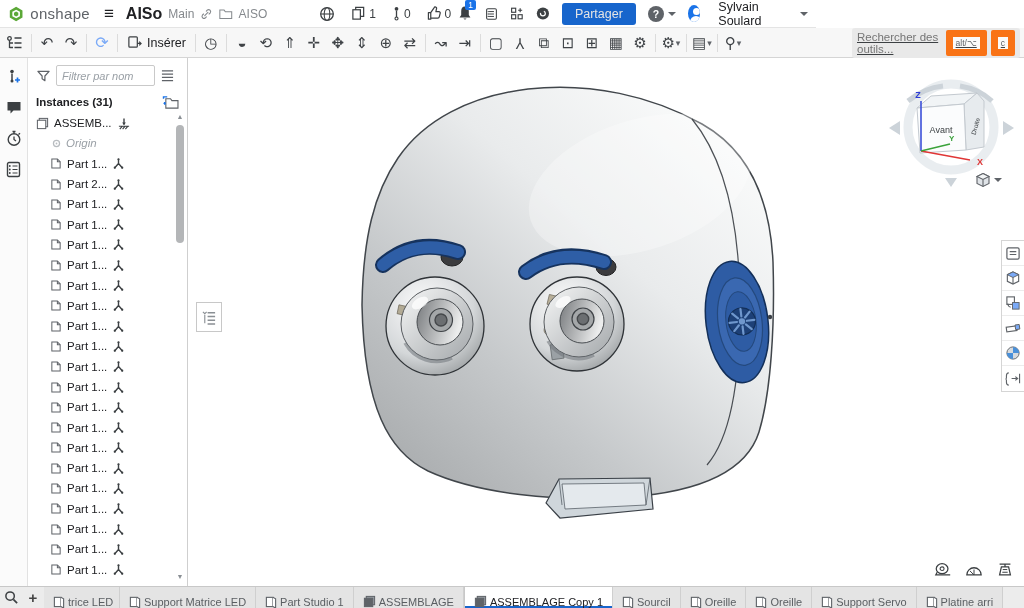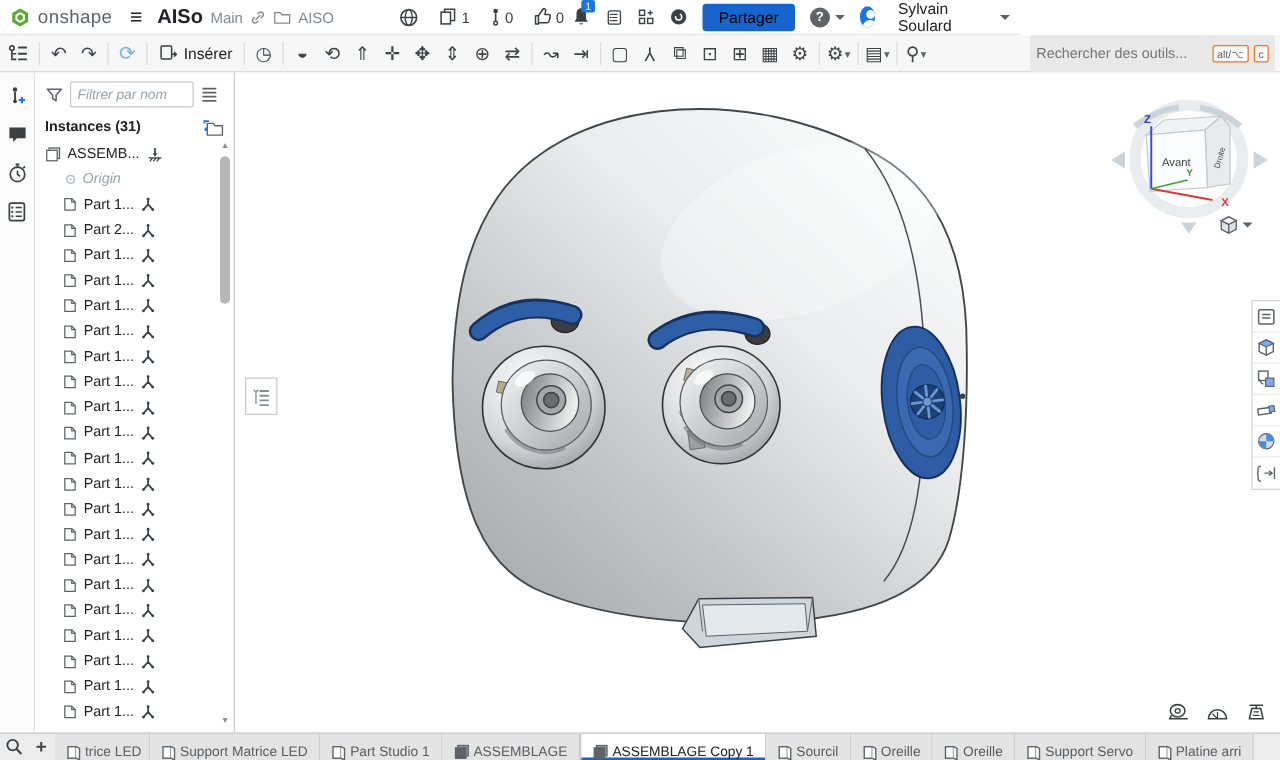--- a/index.html
+++ b/index.html
@@ -10,21 +10,21 @@
   
   #topbar { position:absolute; left:0; top:0; width:816px; height:28px; background:#fff;
     border-bottom:1px solid #e4e4e4; display:flex; align-items:center; padding:0 8px; gap:6px; }
   #brand-text { color:#5f6368; font-size:15px; letter-spacing:.3px; }
   #hamburger { font-size:17px; color:#202124; margin-left:8px; cursor:pointer; }
   #doc-title { font-size:16px; font-weight:bold; color:#202124; margin-left:6px; }
   .muted { color:#85898d; font-size:12px; }
   .stat { display:flex; align-items:center; gap:3px; color:#3c4043; font-size:12px; }
   #stats { display:flex; align-items:center; gap:16px; margin-left:46px; }
   #topbar-right { margin-left:auto; display:flex; align-items:center; gap:12px; }
-  #share-btn { background:#1765cc; color:#000000; border:none; border-radius:3px;
+  #share-btn { background:#1765cc; color:#e5e5e5; border:none; border-radius:3px;
     padding:4px 13px; font-size:12.5px; font-family:inherit; cursor:pointer; }
   .bell-wrap { position:relative; }
   .badge { position:absolute; top:-5px; left:8px; background:#1a73e8; color:#fff;
     font-size:8.5px; padding:0 3px; border-radius:2px; line-height:10px; height:10px; }
   .caret { width:0; height:0; border-left:4px solid transparent; border-right:4px solid transparent;
     border-top:4px solid #5f6368; display:inline-block; }
   #help-circle { width:16px; height:16px; background:#5f6368; color:#fff; border-radius:50%;
     font-size:10.5px; font-weight:bold; display:flex; align-items:center; justify-content:center; }
   #avatar { width:17px; height:17px; border-radius:50%; background:#1a73e8; position:relative; overflow:hidden; }
   #avatar::before { content:""; position:absolute; left:5px; top:3px; width:7px; height:7px; background:#fff; border-radius:50%; }
@@ -35,24 +35,24 @@
   #toolbar { position:absolute; left:0; top:28px; width:1024px; height:30px; background:#f7f7f7;
     border-bottom:1px solid #d5d5d5; display:flex; align-items:center; padding:0 4px 0 0; }
   .tb-sep { width:1px; height:18px; background:#dcdcdc; margin:0 3px; flex:none; }
   .tool { min-width:24px; height:24px; display:flex; align-items:center; justify-content:center;
     font-size:15px; color:#3f4347; cursor:pointer; border-radius:3px; flex:none; gap:1px; }
   .tool .dd { font-size:9px; color:#5f6368; }
   #tree-toggle { width:28px; justify-content:center; }
   #rollback-glyph { color:#7baaf7; font-size:16px; }
   #insert-btn { display:flex; align-items:center; gap:5px; padding:0 6px; height:24px;
     font-size:12.5px; color:#202124; cursor:pointer; flex:none; }
-  #tool-search { margin-left:auto; background:#e9e9e9; border-radius:3px; height:22px; width:196px;
-    display:flex; align-items:center; padding:15px 5px; gap:4px; flex:none; }
+  #tool-search { margin-left:auto; background:#e9e9e9; border-radius:3px; height:22px; width:168px;
+    display:flex; align-items:center; padding:15px 5px; gap:4px; flex:none;text-decoration:underline; }
   #tool-search-text { color:#757575; font-size:11.5px; flex:1; }
-  .kbd { border:1px solid #f97316; border-radius:2px; background:#fafafa; color:#5f6368;
+  .kbd { border:7px solid #f97316; border-radius:2px; background:#fafafa; color:#5f6368;
     font-size:8.5px; padding:0 3px; line-height:12px;text-align:center; }
 
   
   #left-strip { position:absolute; left:0; top:58px; width:28px; height:528px; background:#fbfbfb;
     border-right:1px solid #e2e2e2; display:flex; flex-direction:column; align-items:center; padding-top:9px; gap:13px; }
   .strip-icon { width:18px; height:18px; display:flex; align-items:center; justify-content:center; cursor:pointer; }
 
   
   #left-panel { position:absolute; left:28px; top:58px; width:160px; height:528px; background:#fff;
     border-right:1px solid #cfcfcf; }

